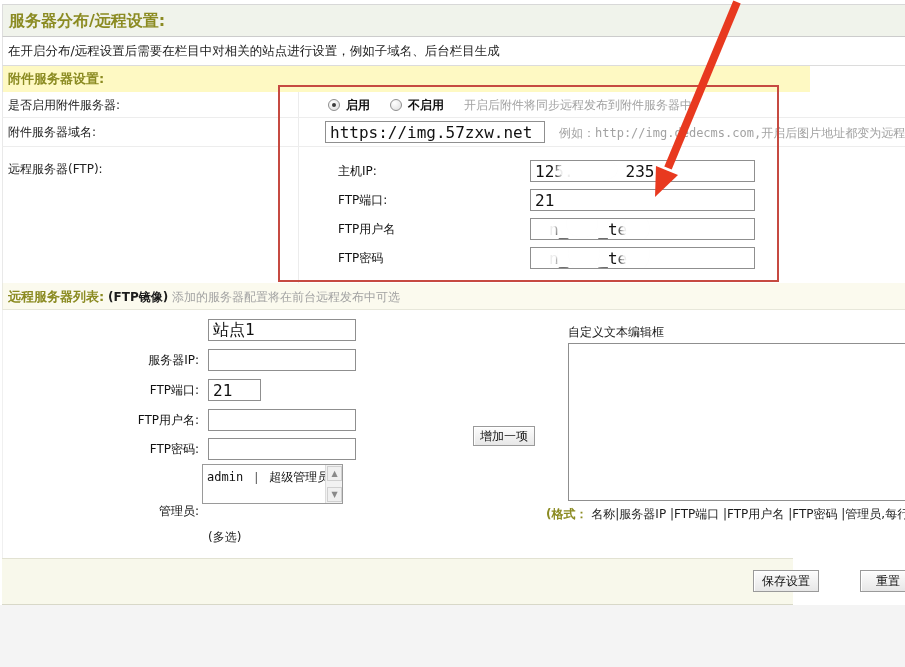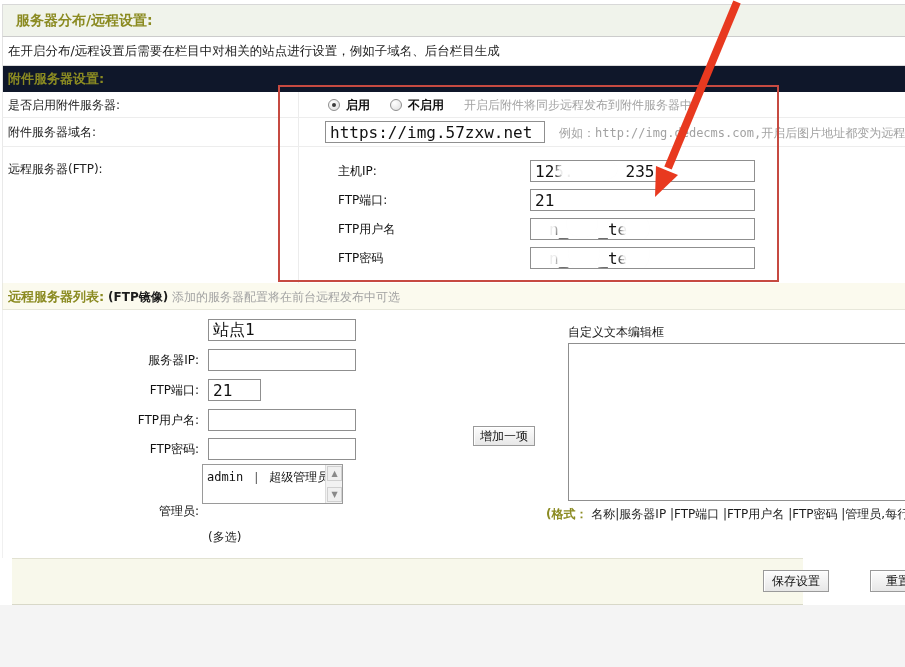--- a/index.html
+++ b/index.html
@@ -9,25 +9,25 @@
     font-family:"DejaVu Sans","Liberation Sans",sans-serif;
     font-size:12px; color:#222; background:#ffffff;
   }
   .mono { font-family:"DejaVu Sans Mono","Liberation Mono",monospace; }
 
   
   .abs { position:absolute; }
   #titleRow { left:2px; top:4px; width:903px; height:33px; background:#f0f3eb;
     border-top:1px solid #d8d8d8; border-bottom:1px solid #cccccc; border-left:1px solid #dddddd;
     line-height:31px; }
-  #titleRow span { margin-left:13px; font-weight:bold; font-size:14px; color:#8b8b22;text-align:center; }
+  #titleRow span { margin-left:6px; font-weight:bold; font-size:16px; color:#8b8b22;text-align:center; }
   #infoRow { left:2px; top:37px; width:903px; height:29px; background:#fff;
     border-bottom:1px solid #dcdcdc; border-left:1px solid #e3e3e3; line-height:28px; }
   #infoRow span { margin-left:5px; color:#1c1c1c; font-size:12.5px; }
-  #attachHeader { left:2px; top:66px; width:903px; height:26px; background:#0f172a;
+  #attachHeader { left:2px; top:66px; width:808px; height:26px; background:#fef9c3;
     border-left:1px solid #e3e3e3; line-height:26px; }
   #attachHeader span { margin-left:5px; font-weight:bold; font-size:13px; color:#8b8b22; }
 
   .formRow { left:2px; background:#fff; border-left:1px solid #e9e9e9; }
   .labelCell { position:absolute; left:0; top:0; bottom:0; width:296px;
     border-right:1px solid #ececec; }
   .labelCell span { position:absolute; left:5px; top:50%; transform:translateY(-50%); }
   #rowEnable  { top:92px;  width:903px; height:26px; border-bottom:1px solid #ededed; }
   #rowDomain  { top:118px; width:903px; height:29px; border-bottom:1px solid #ededed; }
   #rowFtp     { top:147px; width:903px; height:136px; }
@@ -86,21 +86,21 @@
 
   #editorLabel { position:absolute; left:565px; top:14px; color:#1c1c1c; }
   #editorBox { position:absolute; left:565px; top:33px; width:400px; height:158px;
     border:1px solid #8f8f8f; background:#fff; resize:none; outline:none;
     font-family:"DejaVu Sans Mono","Liberation Mono",monospace; }
   #formatHint { position:absolute; left:543px; top:196px; white-space:nowrap; color:#1c1c1c; }
   #formatHint b { color:#8b8b22; }
   #multiHint { position:absolute; left:205px; top:219px; color:#1c1c1c; }
 
   
-  #footer { left:12px; top:558px; width:791px; height:47px; background:#f8f8eb;
+  #footer { left:2px; top:558px; width:791px; height:47px; background:#f8f8eb;
     border-top:1px solid #e2e2d2; border-bottom:1px solid #d8d8c8; }
   #saveBtn { left:751px; top:11px; width:66px; height:22px; line-height:20px; }
   #resetBtn { left:858px; top:11px; width:56px; height:22px; line-height:20px; }
   #bottomGray { left:0; top:605px; width:905px; height:62px; background:#f4f4f4; }
 
   
   #redRect { position:absolute; left:278px; top:85px; width:501px; height:197px;
     border:2px solid #c64a41; z-index:5; pointer-events:none; }
   #arrowSvg { position:absolute; left:0; top:0; z-index:6; pointer-events:none; }
 </style>

